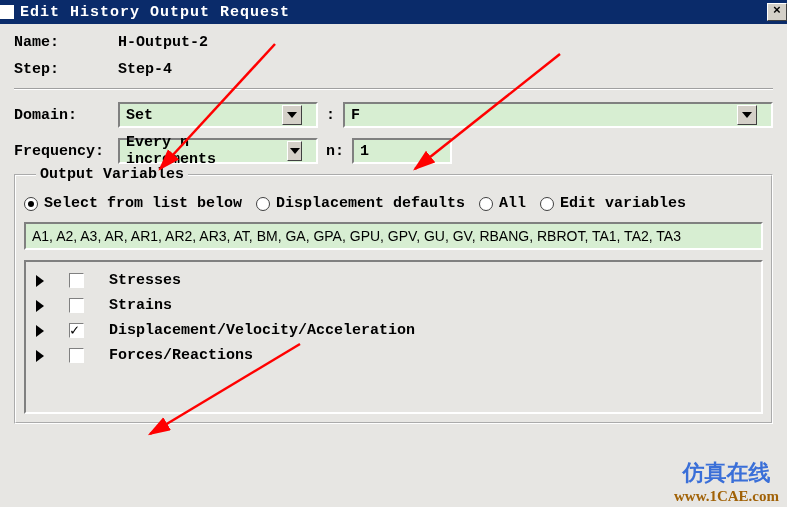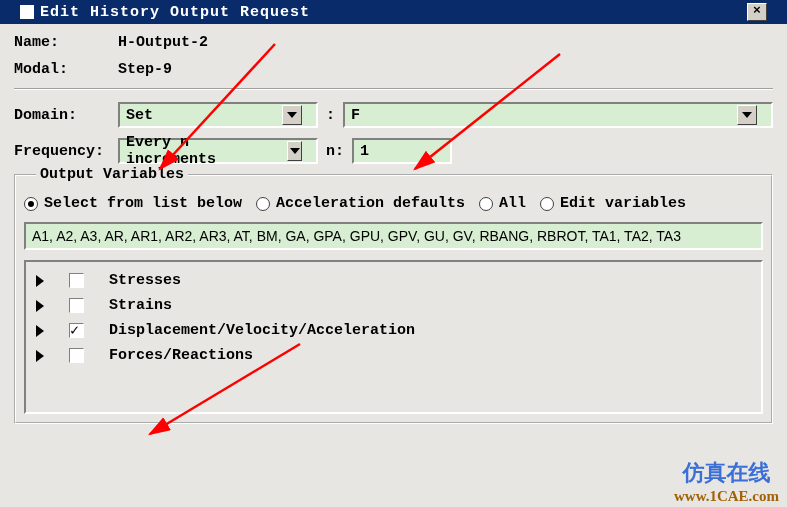--- a/index.html
+++ b/index.html
@@ -11,21 +11,21 @@
     height: 507px;
     overflow: hidden;
     font-weight: bold;
   }
   .titlebar {
     background: #0a2b6a;
     color: #fff;
     height: 24px;
     display: flex;
     align-items: center;
-    padding: 0 20px;
+    padding: 0 0;
     justify-content: space-between;
   }
   .titlebar-left { display:flex; align-items:center; gap:6px;}
   .title-icon {
     width: 14px; height: 14px;
     background: #fff;
     display:inline-block;
   }
   .title-text { font-family:"Courier New",monospace; font-weight:bold; letter-spacing:1px;}
   .close-btn {
@@ -148,22 +148,22 @@
   <div class="close-btn">×</div>
 </div>
 
 <div class="content">
 
   <div class="row">
     <span class="label">Name:</span>
     <span class="val">H-Output-2</span>
   </div>
   <div class="row">
-    <span class="label">Modal:</span>
-    <span class="val">Step-9</span>
+    <span class="label">Step:</span>
+    <span class="val">Step-4</span>
   </div>
 
   <hr class="hr">
 
   <div class="row">
     <span class="label">Domain:</span>
     <div class="select" style="width:200px">
       <span>Set</span>
       <span class="arrow-btn">
           <span class="arrow-down"></span>
@@ -195,21 +195,21 @@
   <div class="fieldset">
     <span class="legend">Output Variables</span>
 
     <div class="radios">
       <label class="radio">
         <span class="rcircle sel"></span>
         <span>Select from list below</span>
       </label>
       <label class="radio">
         <span class="rcircle"></span>
-        <span>Acceleration defaults</span>
+        <span>Displacement defaults</span>
       </label>
       <label class="radio">
         <span class="rcircle"></span>
         <span>All</span>
       </label>
       <label class="radio">
         <span class="rcircle"></span>
         <span>Edit variables</span>
       </label>
     </div>

